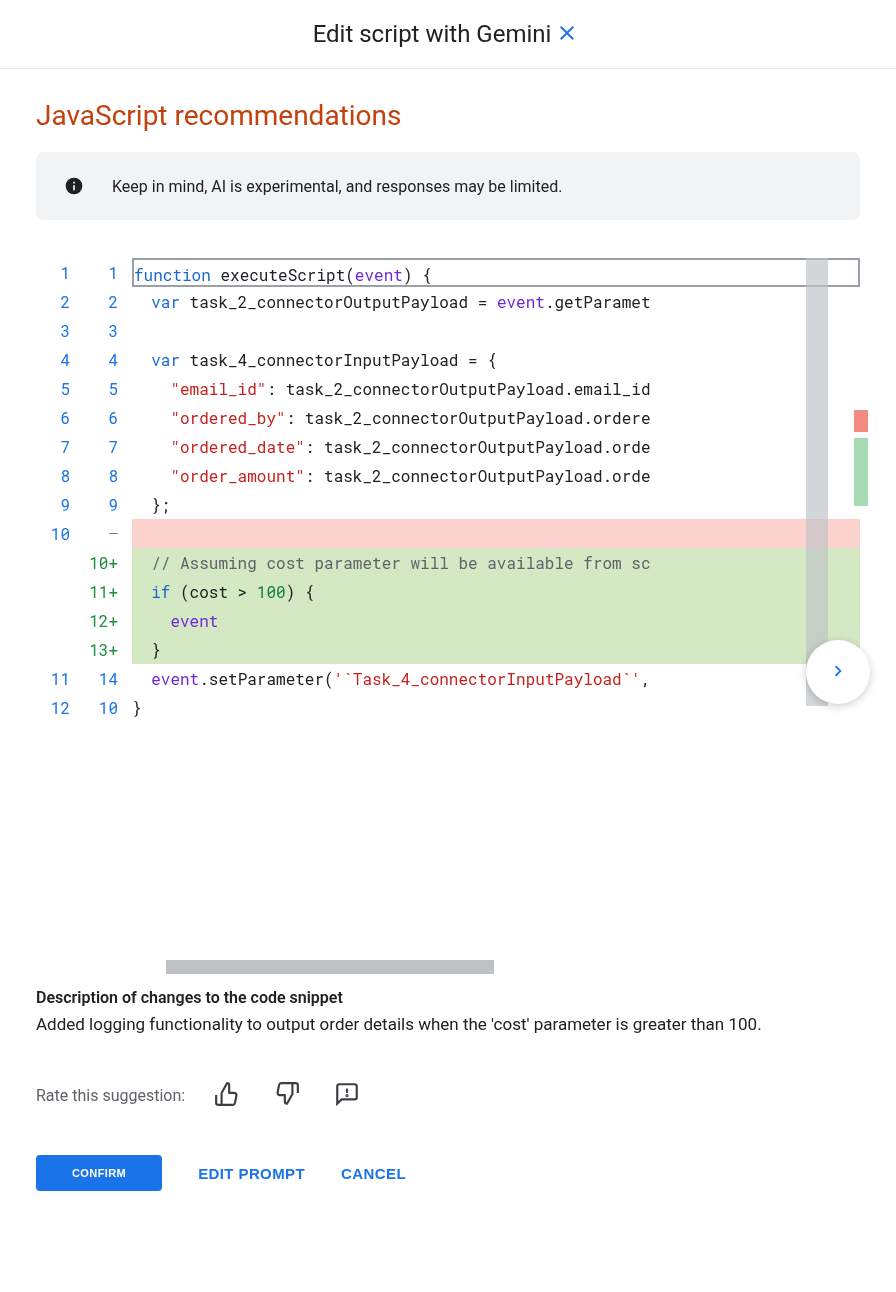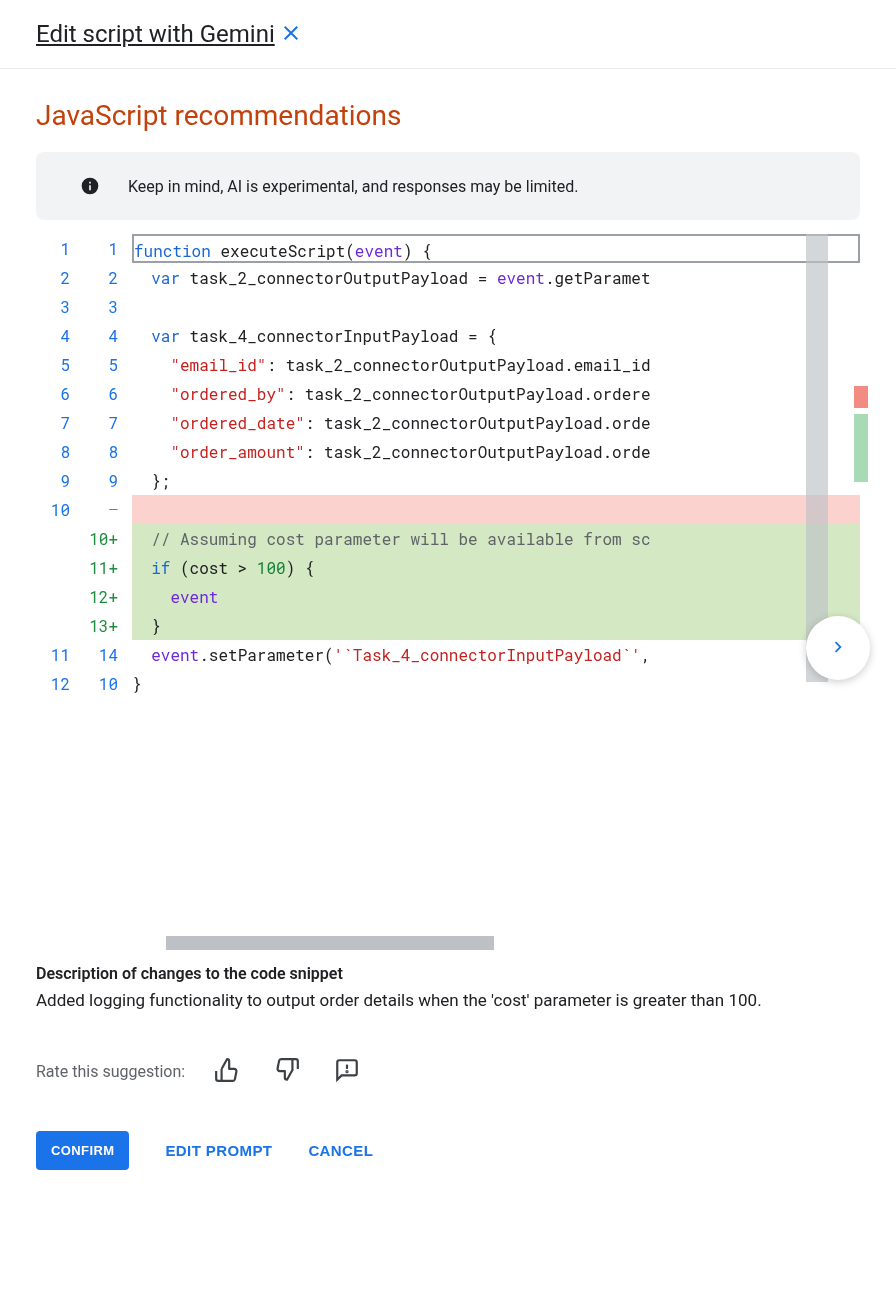--- a/index.html
+++ b/index.html
@@ -1,26 +1,26 @@
 <!DOCTYPE html>
 <html><head>
 <meta charset="utf-8">
 <style>
   * { box-sizing: border-box; margin: 0; padding: 0; }
   body { font-family: 'Google Sans', Roboto, Arial, sans-serif; background: #fff; color: #202124; width: 896px; }
   
-  .dialog-header { display: flex; align-items: center; justify-content: flex-start; padding: 18px 36px 18px 36px; border-bottom: 1px solid #e8eaed; text-decoration: underline; }
+  .dialog-header { display: flex; align-items: center; justify-content: center; padding: 18px 36px 18px 36px; border-bottom: 1px solid #e8eaed; }
   .dialog-title { font-size: 24px; font-weight: 400; color: #202124; }
   .close-btn { background: none; border: none; cursor: pointer; width: 32px; height: 32px; display: flex; align-items: center; justify-content: center; }
   .close-btn svg { width: 24px; height: 24px; }
   
   .body { padding: 30px 36px 20px 36px; }
   .section-title { font-size: 28px; font-weight: 400; color: #c2410c; margin-bottom: 20px; }
   
-  .notice-box { background: #f1f3f4; border-radius: 8px; padding: 24px 44px; display: flex; align-items: center; gap: 28px; margin-bottom: 14px; }
+  .notice-box { background: #f1f3f4; border-radius: 8px; padding: 24px 28px; display: flex; align-items: center; gap: 28px; margin-bottom: 38px; }
   .info-icon { width: 20px; height: 20px; flex-shrink: 0; }
   .notice-text { font-size: 16px; color: #202124; }
   
   .diff-wrap { position: relative; margin-bottom: 14px; }
   .diff-container { position: relative; font-family: 'Roboto Mono', Menlo, Consolas, monospace; font-size: 16px; line-height: 29px; overflow: hidden; height: 716px; }
   .diff-row { display: flex; align-items: stretch; height: 29px; white-space: pre; }
   .gut-l, .gut-r { width: 48px; text-align: right; padding-right: 14px; flex-shrink: 0; color: #1a73e8; }
   .gut-add { color: #1e8e3e; }
   .gut-del { color: #5f6368; font-weight: 300; }
   .code-cell { flex: 1; min-width: 0; display: flex; position: relative; overflow: hidden; }
@@ -50,21 +50,21 @@
   
   .desc-label { font-size: 16px; font-weight: 600; color: #202124; margin-bottom: 4px; }
   .desc-text { font-size: 17px; color: #202124; line-height: 1.55; margin-bottom: 40px; }
   
   .rate-row { display: flex; align-items: center; gap: 24px; margin-bottom: 42px; }
   .rate-label { font-size: 16px; color: #5f6368; }
   .rate-btn { background: none; border: none; cursor: pointer; width: 36px; height: 36px; display: flex; align-items: center; justify-content: center; }
   .rate-btn svg { width: 26px; height: 26px; }
   
   .actions { display: flex; align-items: center; gap: 36px; }
-  .btn-primary { background: #1a73e8; color: #fff; border: none; border-radius: 4px; padding: 12px 15px; font-size: 13px; font-weight: 600; letter-spacing: 0.4px; cursor: pointer; }
+  .btn-primary { background: #1a73e8; color: #fff; border: none; border-radius: 4px; padding: 12px 36px; font-size: 11px; font-weight: 600; letter-spacing: 0.4px; cursor: pointer; }
   .btn-flat { background: none; border: none; color: #1a73e8; font-size: 15px; font-weight: 600; letter-spacing: 0.4px; cursor: pointer; }
 </style>
 </head>
 <body>
 
 <div class="dialog-header">
   <div class="dialog-title">Edit script with Gemini</div>
   <button class="close-btn" aria-label="Close">
     <span>
       <svg viewBox="0 0 24 24">

